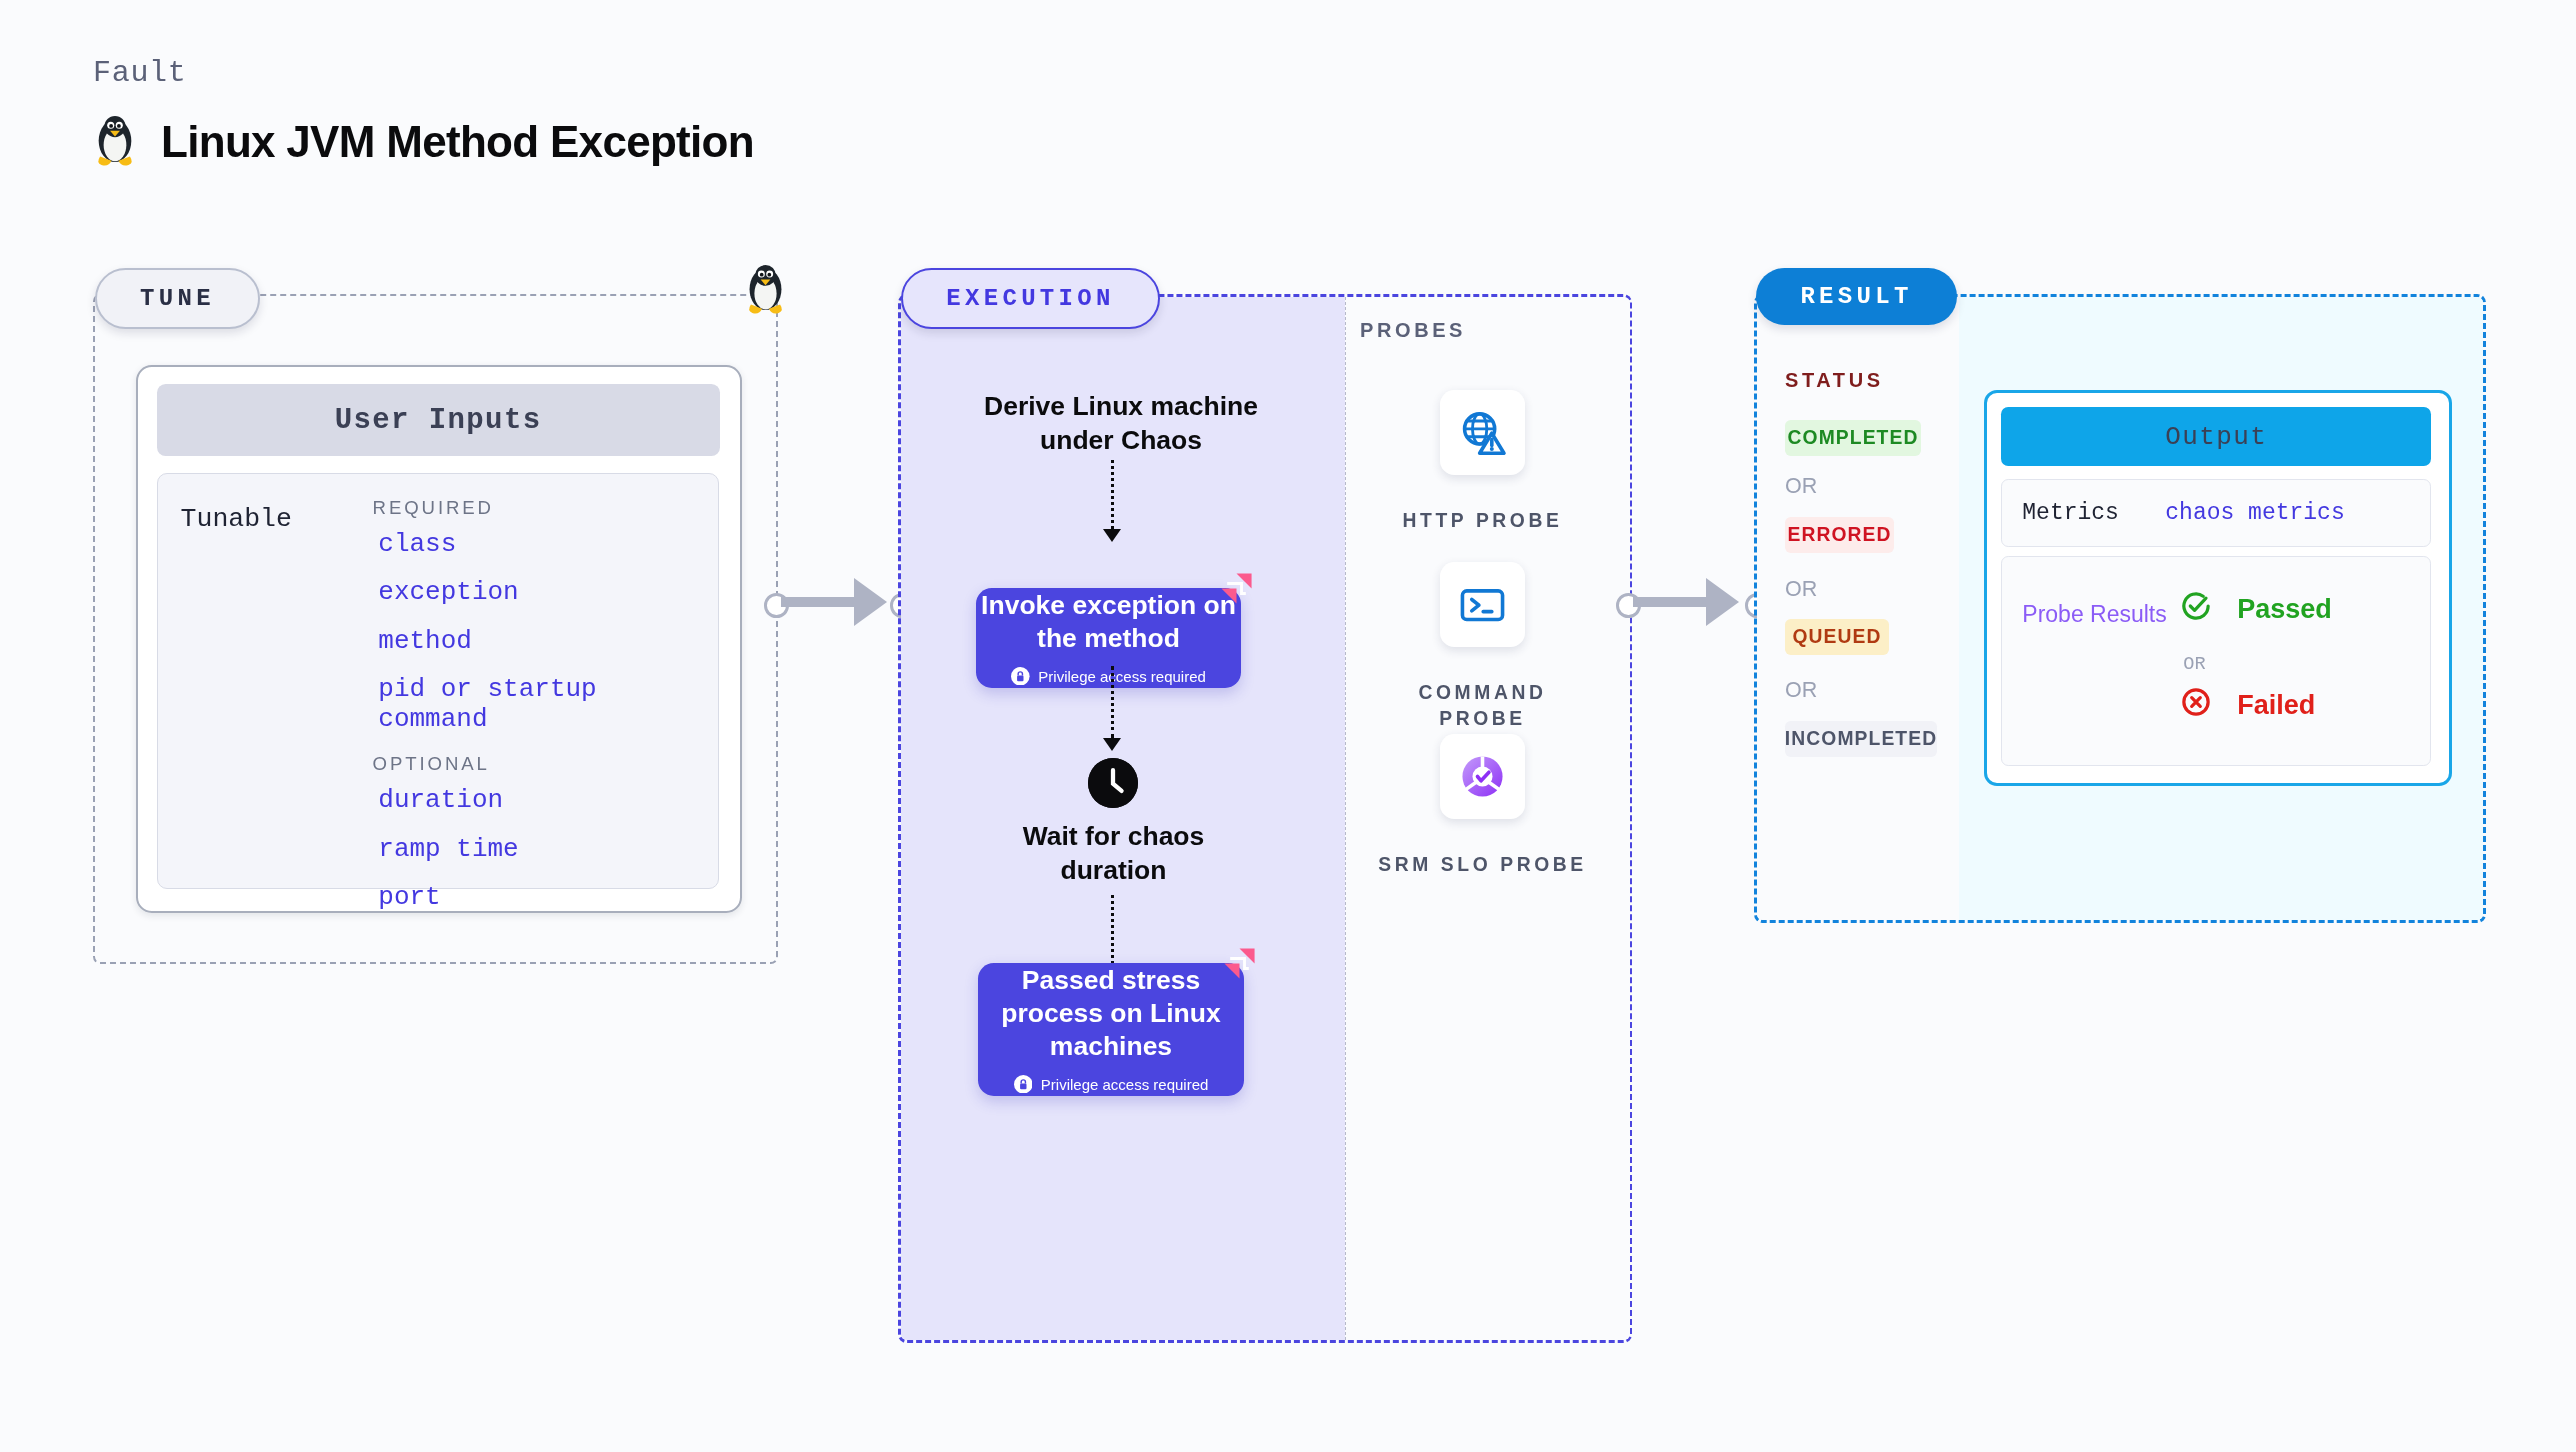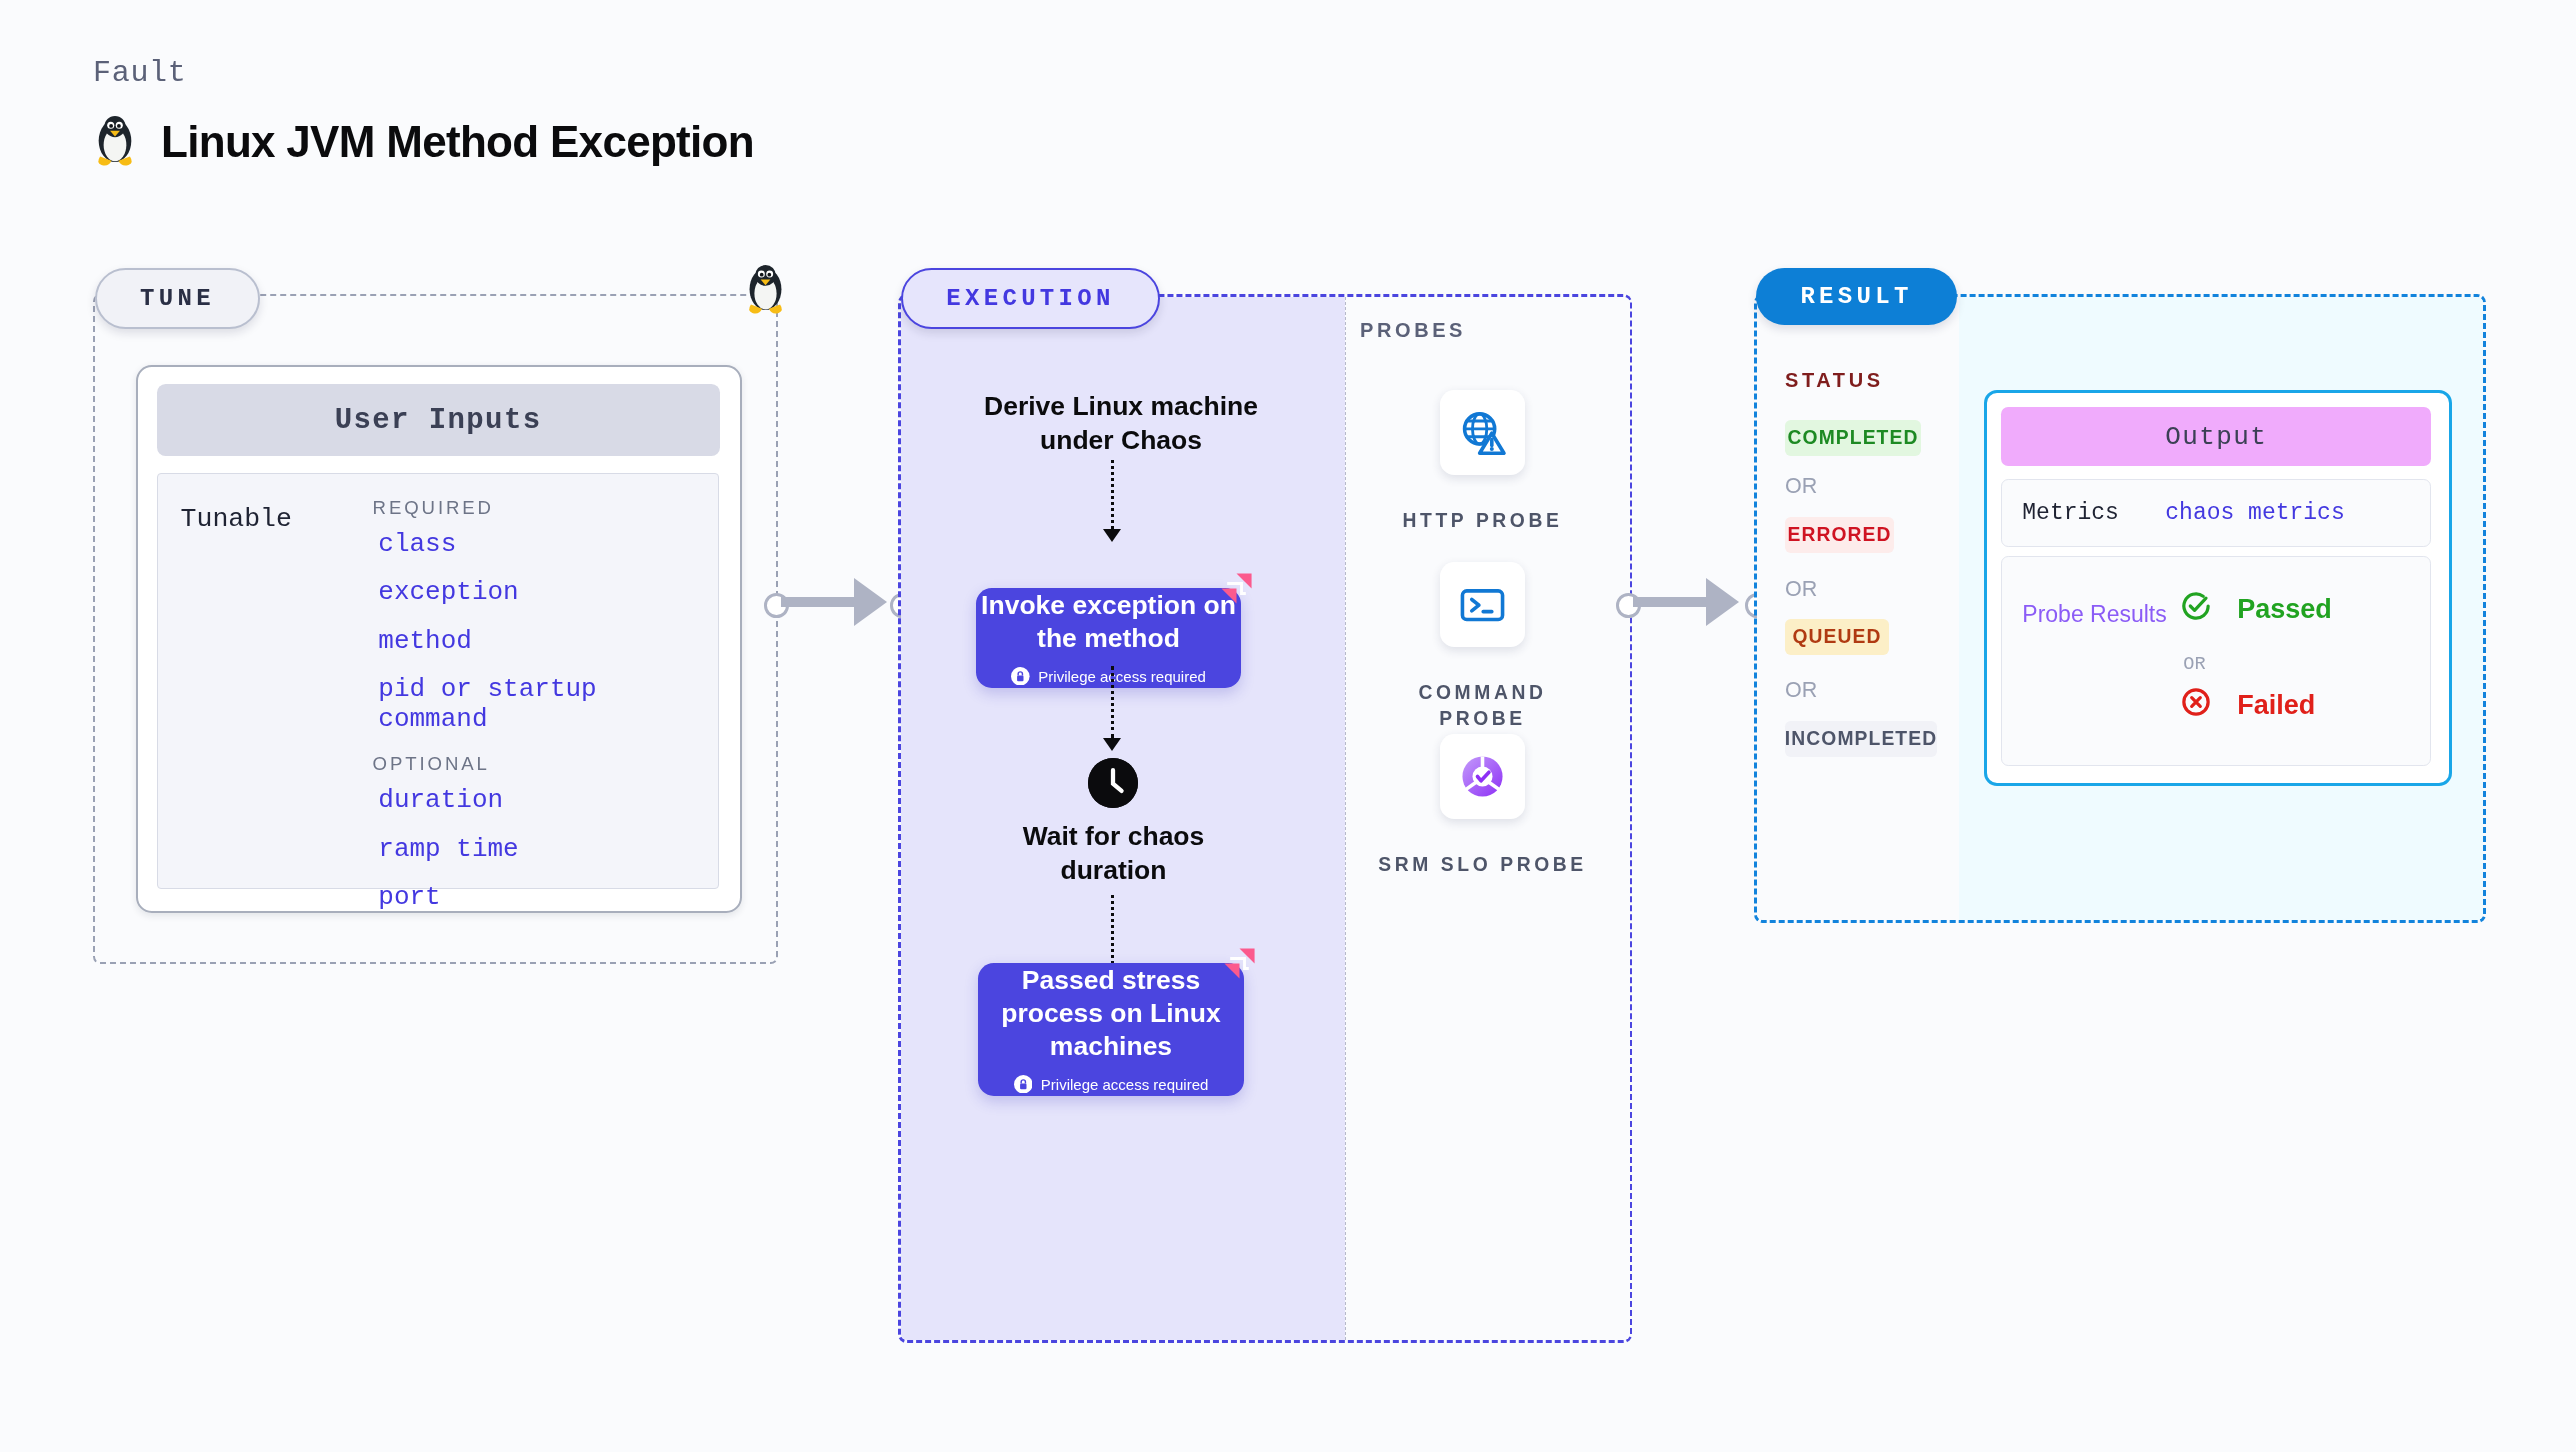--- a/index.html
+++ b/index.html
@@ -54,21 +54,21 @@
   }
   #user-inputs-header{
     position:absolute;left:18.6px;top:17px;width:563px;height:72px;
     background:#d8dae6;border-radius:8.6px;
     display:flex;align-items:center;justify-content:center;
     font-family:"Liberation Mono",monospace;
     font-size:29px;font-weight:bold;color:#3b4055;letter-spacing:1.4px;
   }
   #tunable-box{
     position:absolute;left:18.6px;top:106px;width:560px;height:414px;
-    background:#f4f5fa;border:1.4px solid #d8dbe6;border-radius:4px;
+    background:#f4f5fa;border:1.4px solid #d8dbe6;border-radius:10px;
   }
   #tunable-label{
     position:absolute;left:23px;top:30px;
     font-family:"Liberation Mono",monospace;
     font-size:26.5px;color:#1f2333;
   }
   .input-col{position:absolute;left:215px;top:17px;width:330px;}
   .sec-label{
     font-family:"Liberation Sans",sans-serif;
     font-size:18.6px;letter-spacing:2.9px;color:#6d7487;margin:5.7px 0 10px 0;
@@ -172,21 +172,21 @@
     position:absolute;font-size:21.5px;color:#9aa1b4;
     font-family:"Liberation Sans",sans-serif;
   }
 
   #output-card{
     position:absolute;left:1984px;top:390px;width:462px;height:390px;
     background:#ffffff;border:3.6px solid #19a6e8;border-radius:13px;
   }
   #output-header{
     position:absolute;left:14.3px;top:14.3px;width:430px;height:59px;
-    background:#f0abfc;border-radius:7.2px;
+    background:#0ea5e9;border-radius:7.2px;
     display:flex;align-items:center;justify-content:center;
     font-family:"Liberation Mono",monospace;
     font-size:26px;color:#3b4055;letter-spacing:1.4px;
   }
   #metrics-row{
     position:absolute;left:14.3px;top:86px;width:428px;height:66px;
     background:#fafbfd;border:1.4px solid #e2e5ee;border-radius:7.2px;
     display:flex;align-items:center;
   }
   #metrics-row .k{

